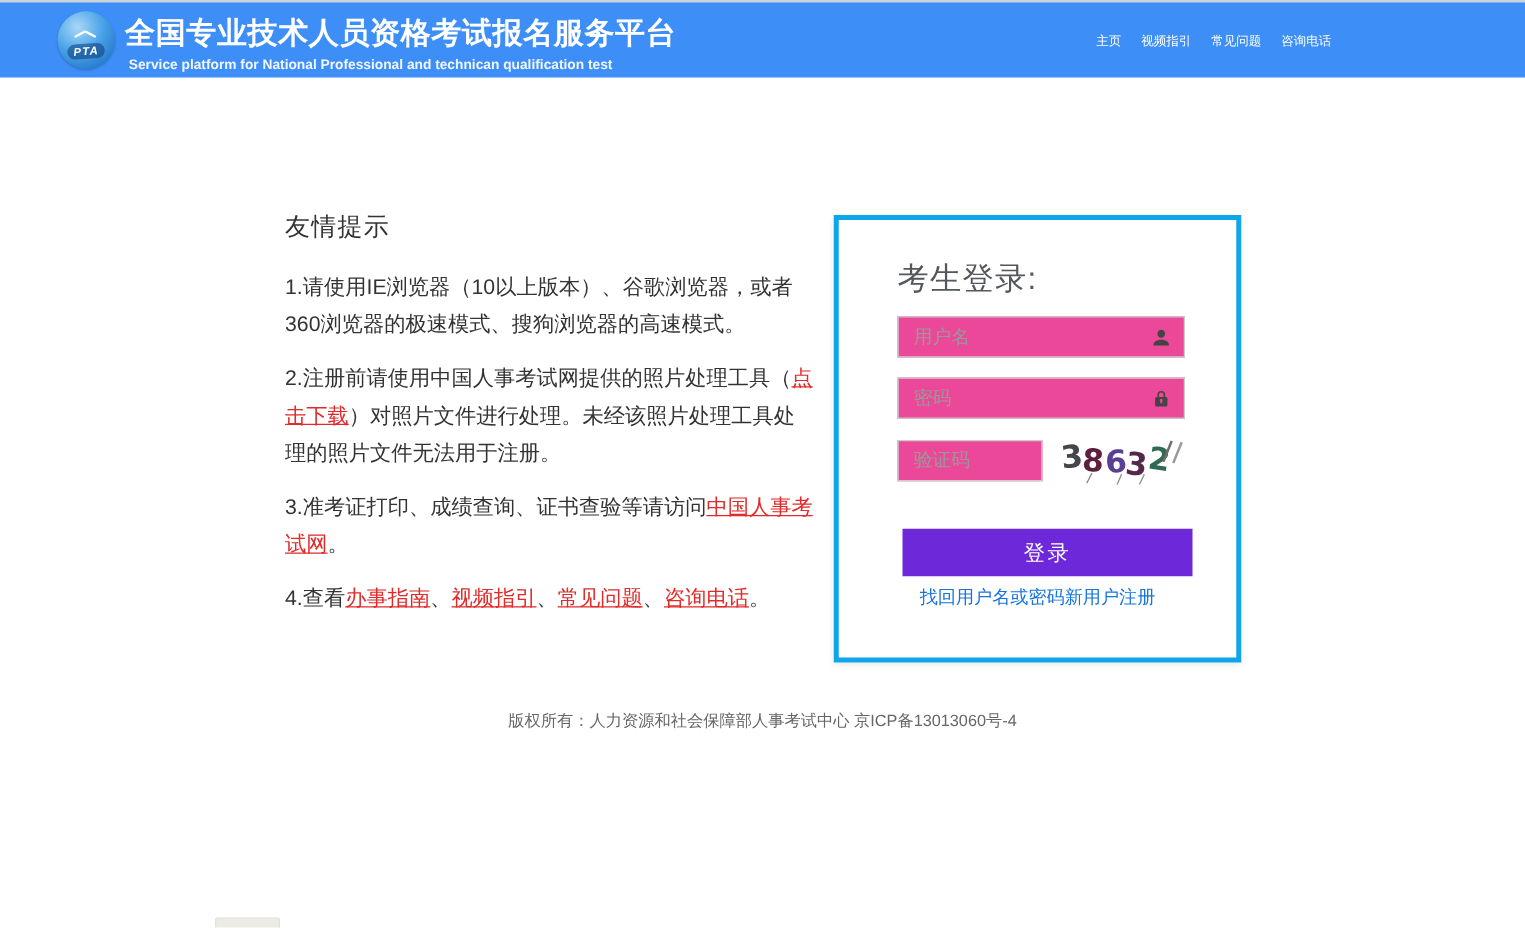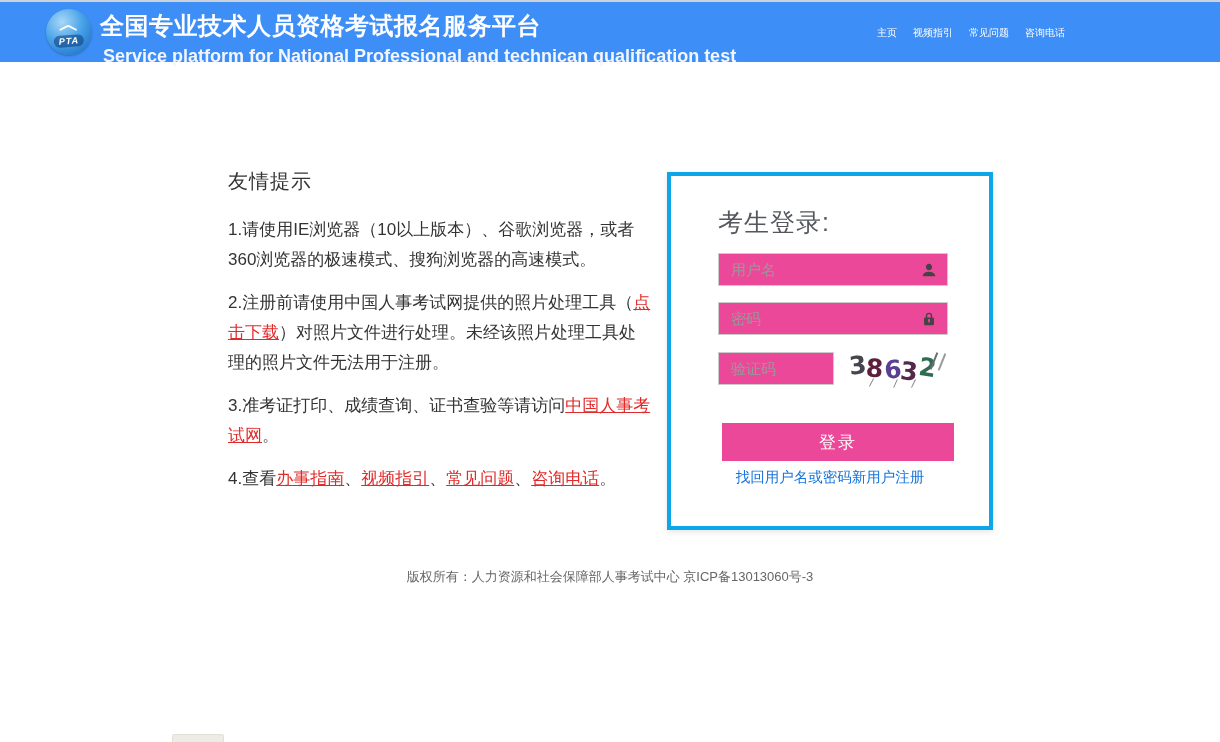--- a/index.html
+++ b/index.html
@@ -29,21 +29,21 @@
     color: #ffffff; font-size: 20px; line-height: 20px; font-weight: bold;
   }
   .logo .logo-text {
     position: absolute; left: 50%; top: 26px; transform: translateX(-50%) rotate(-4deg);
     background: rgba(10,60,120,0.55);
     color: #ffffff; font-size: 9px; font-weight: bold; font-style: italic;
     padding: 1px 5px; border-radius: 6px; letter-spacing: 1px;
   }
   .title-block { position: absolute; left: 100px; top: 8px; color: #ffffff; }
   .title-cn { font-size: 24px; font-weight: bold; letter-spacing: 0.5px; }
-  .title-en { font-size: 18px; font-weight: bold; margin-top: 4px; margin-left: 3px; color: #f2f7ff; }
+  .title-en { font-size: 11px; font-weight: bold; margin-top: 4px; margin-left: 3px; color: #f2f7ff; }
   .nav { position: absolute; right: 155px; top: 24px; display: flex; gap: 16px; }
   .nav a {
     color: #ffffff; font-size: 10px; text-decoration: none; cursor: pointer;
     white-space: nowrap;
   }
 
   
   .tips { position: absolute; left: 228px; top: 168px; width: 424px; color: #333333; }
   .tips h2 { font-size: 20px; font-weight: normal; letter-spacing: 1px; margin-bottom: 20px; color: #333333; }
   .tips p { font-size: 17px; line-height: 30px; margin-bottom: 13px; }
@@ -97,21 +97,21 @@
   .noise { position: absolute; background: #6d6d6d; }
   .noise.n1 { width: 1.5px; height: 18px; left: 84px; top: 4px; transform: rotate(22deg); }
   .noise.n2 { width: 1.5px; height: 18px; left: 92px; top: 5px; transform: rotate(22deg); background: #9a9a9a; }
   .noise.n3 { width: 1px; height: 9px; left: 22px; top: 30px; transform: rotate(28deg); background: #8a8a8a; }
   .noise.n4 { width: 1px; height: 9px; left: 46px; top: 31px; transform: rotate(24deg); background: #8a8a8a; }
   .noise.n5 { width: 1px; height: 9px; left: 64px; top: 31px; transform: rotate(26deg); background: #8a8a8a; }
 
   .login-btn {
     position: absolute; left: 51px; top: 247px;
     width: 232px; height: 38px;
-    background: #ec4899; color: #ffffff;
+    background: #6d28d9; color: #ffffff;
     border: none; font-size: 17px; letter-spacing: 2px;
     cursor: pointer;
     font-family: "Liberation Sans", "DejaVu Sans", sans-serif;
   }
   .login-links {
     position: absolute; left: 0; top: 292px; width: 100%;
     display: flex; justify-content: center; 
   }
   .login-links a { color: #1573dd; font-size: 14.5px; text-decoration: none; cursor: pointer; white-space: nowrap; }
 
@@ -201,15 +201,15 @@
 
     <button class="login-btn">登录</button>
 
     <div class="login-links">
       <a>找回用户名或密码</a>
       <a>新用户注册</a>
     </div>
   </div>
 </div>
 
-<div class="footer">版权所有：人力资源和社会保障部人事考试中心 京ICP备13013060号-3</div>
+<div class="footer">版权所有：人力资源和社会保障部人事考试中心 京ICP备13013060号-4</div>
 
 <div class="bottom-artifact"></div>
 
 </body></html>

